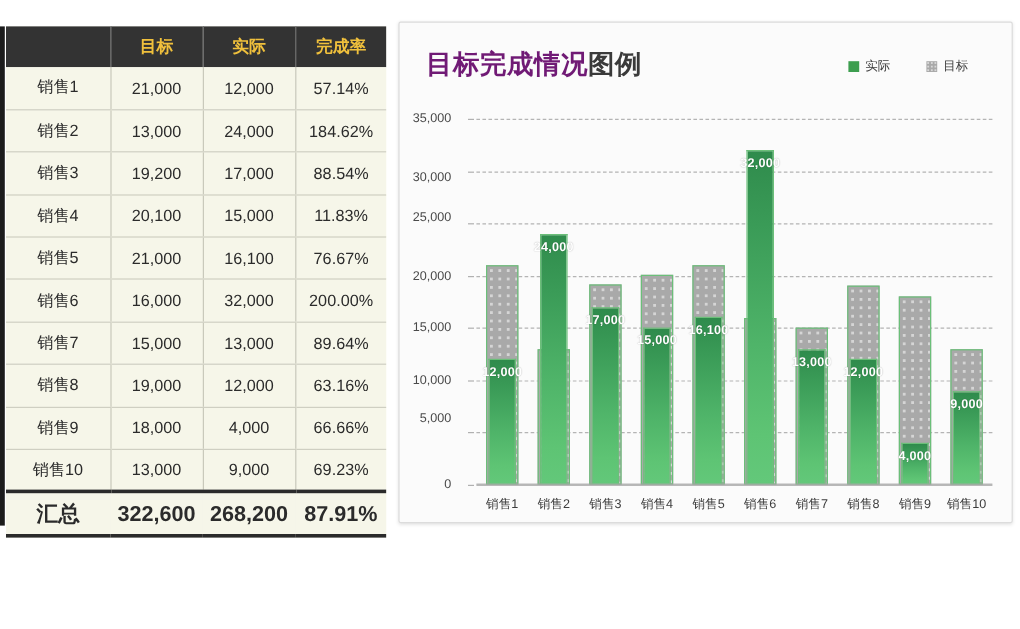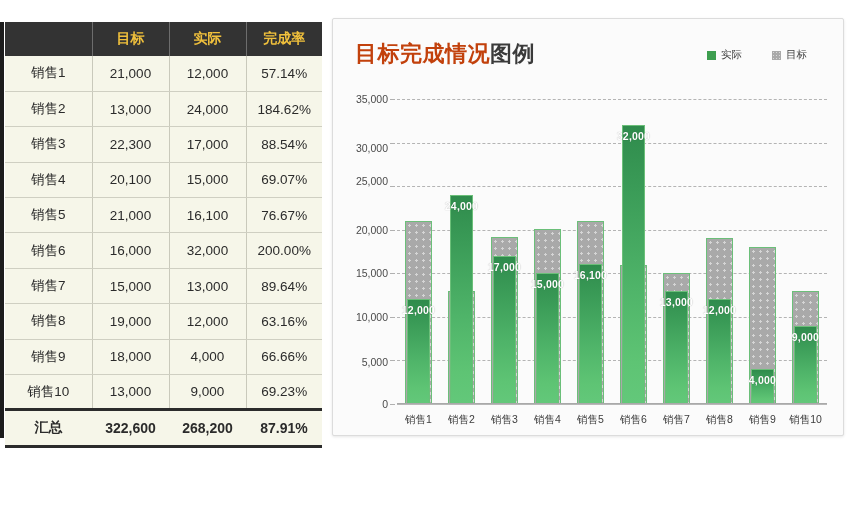--- a/index.html
+++ b/index.html
@@ -57,21 +57,21 @@
   table.data-table thead th.corner {
     background: #333333;
     border-left: none;
   }
   table.data-table tbody td:first-child { border-left: none; }
   table.data-table tbody tr td { border-bottom: 1px solid #cfcfc2; }
   table.data-table tbody tr.last-data td { border-bottom: none; }
 
   tr.total-row td {
     font-weight: bold;
-    font-size: 14px;
+    font-size: 18px;
     border-top: 3px solid #2b2b2b;
     border-bottom: 3px solid #2b2b2b;
     border-left: none;
     height: 37px;
   }
 
   
   #chart-panel {
     position: absolute; left: 332px; top: 18px;
     width: 512px; height: 418px;
@@ -79,21 +79,21 @@
     border: 1px solid #dcdcdc;
     border-radius: 2px;
     box-shadow: 0 1px 3px rgba(0,0,0,0.10);
   }
   #chart-title {
     position: absolute; left: 22px; top: 20px;
     font-size: 22px; font-weight: bold;
     letter-spacing: 0.5px;
     white-space: nowrap;
   }
-  #chart-title .green { color: #c2410c; }
+  #chart-title .green { color: #701a75; }
   #chart-title .dark  { color: #3a3a3a; }
 
   #legend {
     position: absolute; right: 36px; top: 29px;
     display: flex; align-items: center; gap: 30px;
   }
   .legend-item { display:flex; align-items:center; gap:5px; }
   .legend-swatch { width: 9px; height: 9px; display:inline-block; }
   .legend-swatch.actual { background:#3d9e4f; }
   .legend-swatch.target {
@@ -114,21 +114,21 @@
   }
   .gridline {
     position: absolute; left: 0; width: 100%;
     border-top: 1px dashed #b4b4b4;
     height: 0;
   }
   .gridline.zero { border-top: 1px solid #b8b8b8; }
   .ytick {
     position: absolute;
     right: 100%;
-    margin-right: 9px;
+    margin-right: 21px;
     transform: translateY(-50%);
     font-size: 10.5px;
     color: #4a4a4a;
     white-space: nowrap;
   }
   .ytickmark {
     position:absolute; right:100%; margin-right:2px;
     width:5px; height:0; border-top:1px solid #b0b0b0;
   }
 
@@ -208,29 +208,29 @@
             <td>57.14%</td>
           </tr>
           <tr>
             <td>销售2</td>
             <td>13,000</td>
             <td>24,000</td>
             <td>184.62%</td>
           </tr>
           <tr>
             <td>销售3</td>
-            <td>22,300</td>
+            <td>19,200</td>
             <td>17,000</td>
             <td>88.54%</td>
           </tr>
           <tr>
             <td>销售4</td>
             <td>20,100</td>
             <td>15,000</td>
-            <td>69.07%</td>
+            <td>11.83%</td>
           </tr>
           <tr>
             <td>销售5</td>
             <td>21,000</td>
             <td>16,100</td>
             <td>76.67%</td>
           </tr>
           <tr>
             <td>销售6</td>
             <td>16,000</td>
@@ -289,21 +289,21 @@
         <span class="legend-label">目标</span>
       </div>
     </div>
 
     <div id="plot">
       <div id="plot-inner">
           <div class="gridline zero" style="top: 305px;"></div>
           <div class="ytick" style="top: 305px;">0</div>
           <div class="ytickmark" style="top: 305px;"></div>
           <div class="gridline" style="top: 261.429px;"></div>
-          <div class="ytick" style="top: 263px;">5,000</div>
+          <div class="ytick" style="top: 250px;">5,000</div>
           <div class="ytickmark" style="top: 261.429px;"></div>
           <div class="gridline" style="top: 217.857px;"></div>
           <div class="ytick" style="top: 217.857px;">10,000</div>
           <div class="ytickmark" style="top: 217.857px;"></div>
           <div class="gridline" style="top: 174.286px;"></div>
           <div class="ytick" style="top: 174.286px;">15,000</div>
           <div class="ytickmark" style="top: 174.286px;"></div>
           <div class="gridline" style="top: 130.714px;"></div>
           <div class="ytick" style="top: 130.714px;">20,000</div>
           <div class="ytickmark" style="top: 130.714px;"></div>

